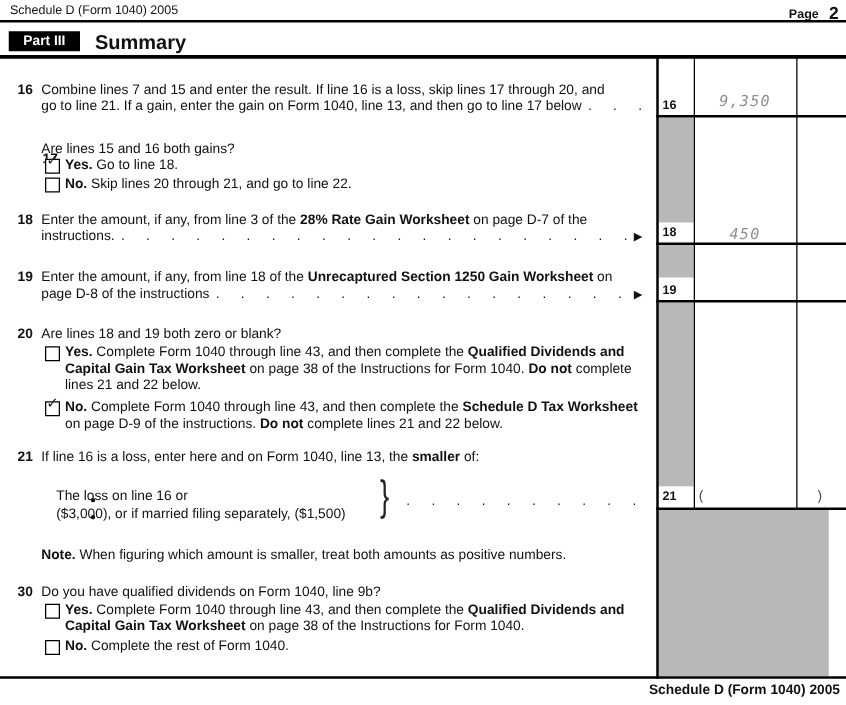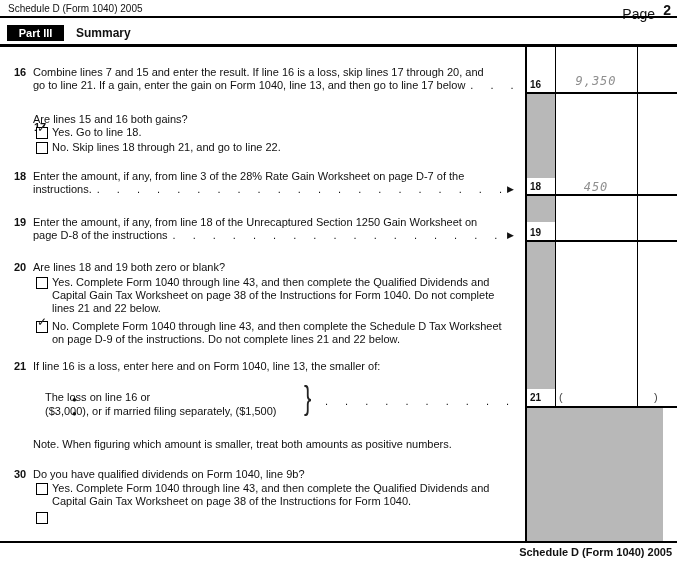--- a/index.html
+++ b/index.html
@@ -4,44 +4,44 @@
 <style>
   html,body{margin:0;padding:0;background:#fff;}
   #page{
     position:relative;width:677px;height:564px;background:#fff;overflow:hidden;
     font-family:"Liberation Sans",sans-serif;font-size:11px;color:#111;
   }
   .txt{position:absolute;left:33px;width:492px;line-height:13px;white-space:nowrap;}
   .num{position:absolute;left:14px;font-weight:bold;}
   .opt{position:absolute;left:52px;white-space:nowrap;line-height:13px;}
   .cont{position:absolute;left:52px;white-space:nowrap;line-height:13px;}
-  b{font-weight:normal;text-align:right;}
+  b{font-weight:bold;text-align:right;}
   .rule{position:absolute;background:#000;}
   .gray{position:absolute;background:#b8b8b8;}
   .cb{position:absolute;width:10px;height:10px;border:1.6px solid #000;background:#fff;}
   .check{position:absolute;top:-6px;left:0px;font-size:12px;line-height:12px;color:#222;}
   .flexline{display:flex;align-items:flex-start;}
   .dots{flex:1;overflow:hidden;white-space:nowrap;letter-spacing:7px;padding-left:5px;}
   .dotsfixed{position:absolute;overflow:hidden;white-space:nowrap;letter-spacing:7px;}
   .arrow{font-size:9px;flex:0 0 auto;}
   .boxnum{position:absolute;font-weight:bold;font-size:10px;}
   .amount{position:absolute;left:556px;width:80px;text-align:center;
     font-family:"DejaVu Sans Mono",monospace;font-style:italic;font-size:12px;
     letter-spacing:1px;color:#8f8f8f;}
   .paren{position:absolute;color:#444;font-size:11px;}
   .bullet{position:absolute;left:36px;font-size:8px;top:2px;}
   .bull-line{position:absolute;left:36px;white-space:nowrap;line-height:13px;}
   .bull-txt{padding-left:9px;}
   .brace{position:absolute;font-size:34px;font-weight:300;transform:scaleX(.65);color:#222;}
   .hdr-title{position:absolute;left:8px;top:3px;font-size:10px;}
-  .pg-label{position:absolute;right:22px;top:6px;font-size:14px;font-weight:normal;}
+  .pg-label{position:absolute;right:22px;top:6px;font-size:10px;font-weight:bold;}
   .pg-num{position:absolute;right:6px;top:2px;font-size:14px;font-weight:bold;}
   .part-badge{position:absolute;left:7px;top:25px;width:57px;height:16px;background:#000;
     color:#fff;font-weight:bold;font-size:11px;text-align:center;line-height:16px;}
-  .part-title{position:absolute;left:76px;top:26px;font-weight:bold;font-size:12px;}
+  .part-title{position:absolute;left:76px;top:26px;font-weight:bold;font-size:16px;}
   .footer{position:absolute;right:5px;top:546px;font-weight:bold;font-size:11px;}
 </style>
 </head>
 <body>
 
 <div id="page">
 
   <div class="hdr-title">Schedule D (Form 1040) 2005</div>
   <div class="pg-label">Page</div>
   <div class="pg-num">2</div>
@@ -85,21 +85,21 @@
 
   <div class="num" style="top:121px;margin-left:20px;">17</div>
   <div class="txt" style="top:113px;">Are lines 15 and 16 both gains?</div>
   <span class="cb" style="left:36px;top:127px;">
       <span class="check">✓</span>
     </span>
   <div class="opt" style="top:126px;"><b>Yes.</b><span> Go to line 18.</span></div>
   <span class="cb" style="left:36px;top:142px;">
       <span class="check"></span>
     </span>
-  <div class="opt" style="top:141px;"><b>No.</b><span> Skip lines 18 through 21, and go to line 22.</span></div>
+  <div class="opt" style="top:141px;"><b>No.</b><span> Skip lines 20 through 21, and go to line 22.</span></div>
 
   <div class="num" style="top:170px;">18</div>
   <div class="txt" style="top:170px;"><span>Enter the amount, if any, from line 3 of the </span><b>28% Rate Gain Worksheet</b><span> on page D-7 of the</span></div>
   <div class="txt flexline" style="top:183px;width:481px;">
     <span>instructions.</span>
     <span class="dots">. . . . . . . . . . . . . . . . . . . . . . . . . . . . . . . . . . . . . . . .</span>
     <span class="arrow">▶</span>
   </div>
 
   <div class="num" style="top:216px;">19</div>
@@ -136,16 +136,17 @@
   <div class="num" style="top:468px;">30</div>
   <div class="txt" style="top:468px;">Do you have qualified dividends on Form 1040, line 9b?</div>
   <span class="cb" style="left:36px;top:483px;">
       <span class="check"></span>
     </span>
   <div class="opt" style="top:482px;"><b>Yes.</b><span> Complete Form 1040 through line 43, and then complete the </span><b>Qualified Dividends and</b></div>
   <div class="cont" style="top:495px;"><b>Capital Gain Tax Worksheet</b><span> on page 38 of the Instructions for Form 1040.</span></div>
   <span class="cb" style="left:36px;top:512px;">
       <span class="check"></span>
     </span>
+  <div class="opt" style="top:511px;"><b>No.</b><span> Complete the rest of Form 1040.</span></div>
 
   <div class="footer">Schedule D (Form 1040) 2005</div>
 
 </div>
 
 </body></html>

